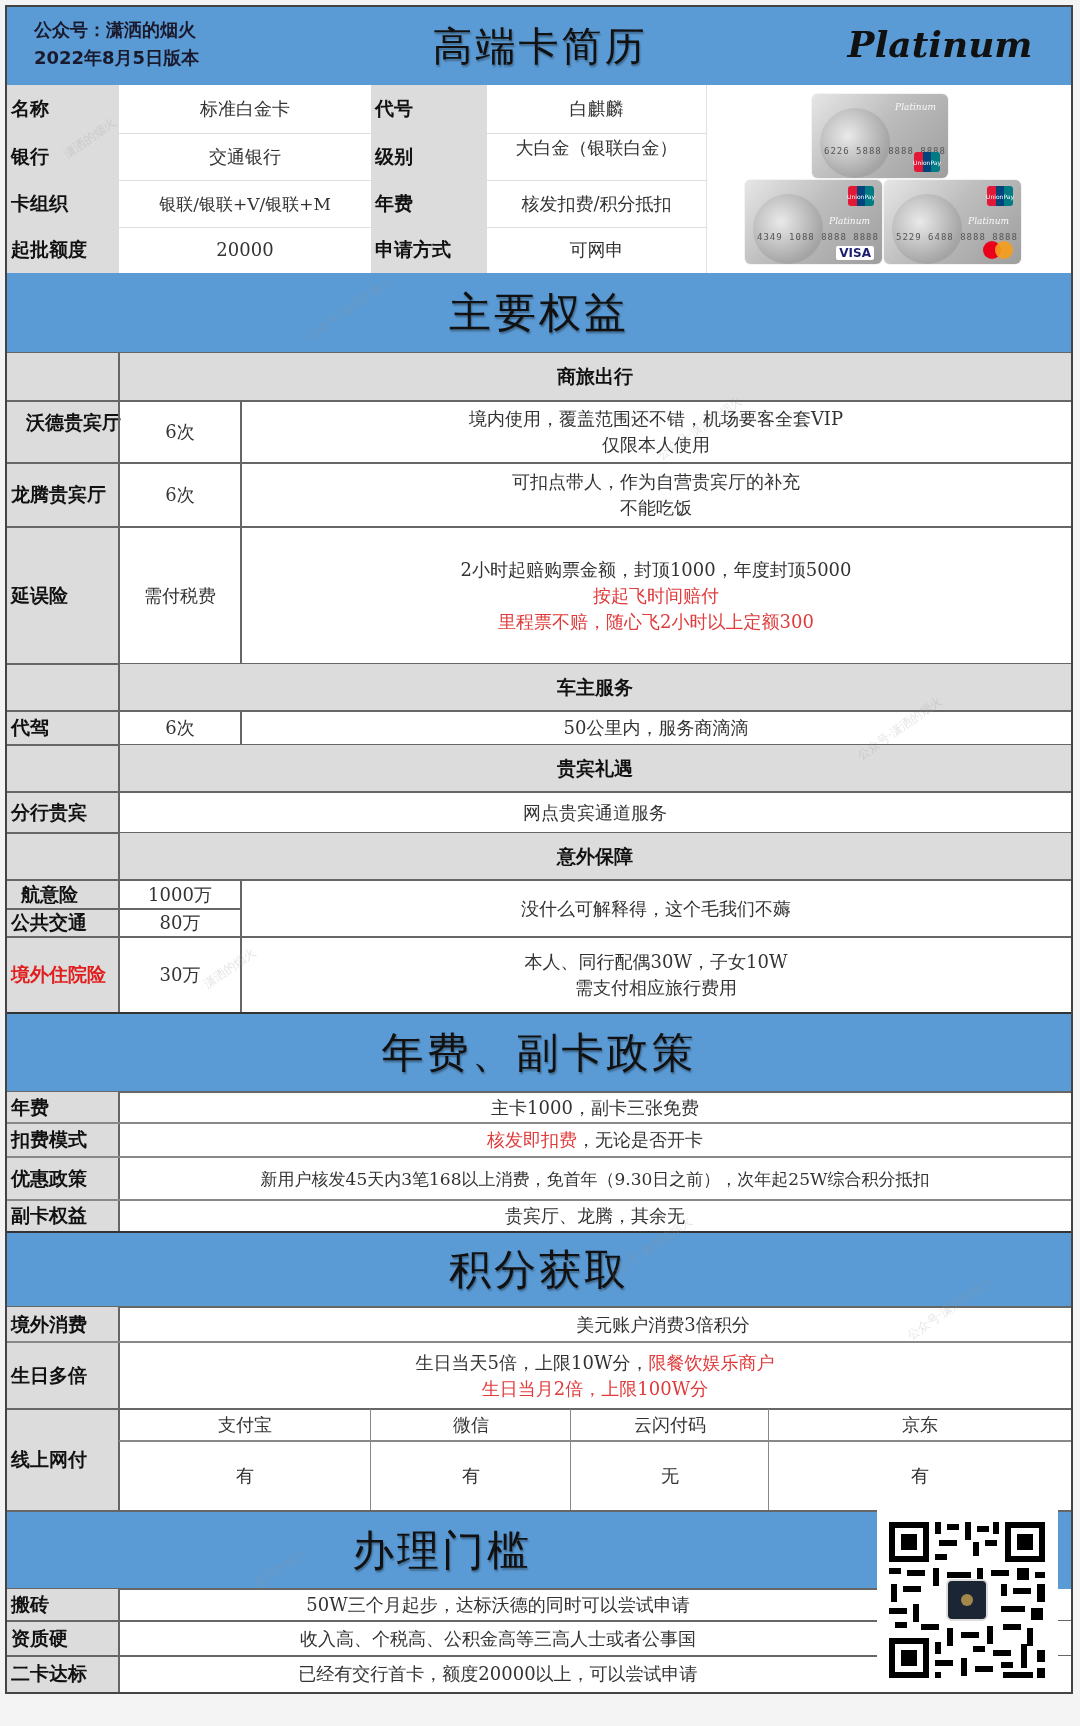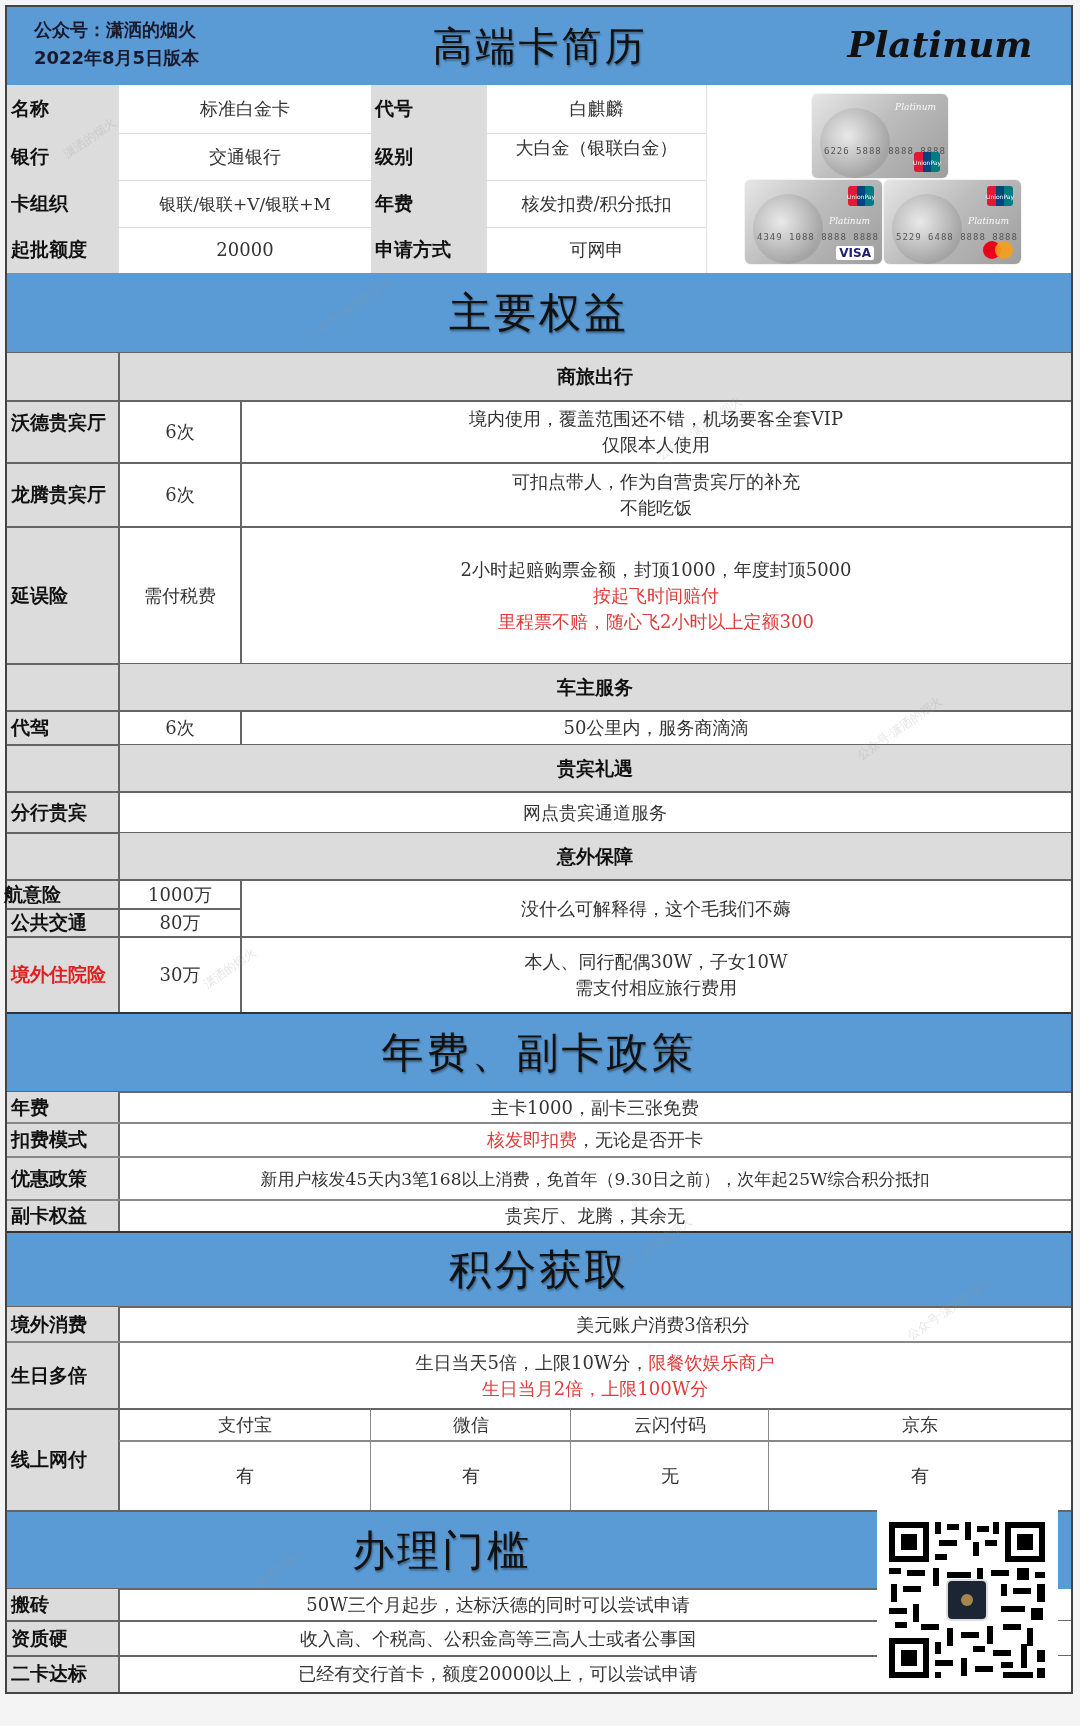--- a/index.html
+++ b/index.html
@@ -104,21 +104,21 @@
 </div>
 
 <div class="abs blue band-title" style="left:7px;top:273px;width:1064px;height:80px;">主要权益</div>
 <div class="abs hline" style="left:7px;top:352px;width:1064px;"></div>
 
 <div class="abs gray" style="left:7px;top:353px;width:112px;height:660px;"></div>
 
 <div class="abs gray sub" style="left:119px;top:353px;width:952px;height:48px;">商旅出行</div>
 <div class="abs hline" style="left:7px;top:400px;width:1064px;"></div>
 
-<div class="abs lbl" style="left:7px;top:401px;width:112px;height:44px;">沃德贵宾厅</div>
+<div class="abs lbl" style="left:22px;top:401px;width:112px;height:44px;">沃德贵宾厅</div>
 <div class="abs val" style="left:119px;top:401px;width:122px;height:62px;">6次</div>
 <div class="abs val col" style="left:241px;top:401px;width:830px;height:62px;">
   <div>境内使用，覆盖范围还不错，机场要客全套VIP</div>
   <div>仅限本人使用</div>
 </div>
 <div class="abs hline" style="left:7px;top:462px;width:1064px;"></div>
 
 <div class="abs lbl" style="left:7px;top:463px;width:112px;height:64px;">龙腾贵宾厅</div>
 <div class="abs val" style="left:119px;top:463px;width:122px;height:64px;">6次</div>
 <div class="abs val col" style="left:241px;top:463px;width:830px;height:64px;">
@@ -150,21 +150,21 @@
 
 <div class="abs gray sub" style="left:119px;top:745px;width:952px;height:47px;">贵宾礼遇</div>
 <div class="abs hline" style="left:7px;top:791px;width:1064px;"></div>
 <div class="abs lbl" style="left:7px;top:792px;width:112px;height:41px;">分行贵宾</div>
 <div class="abs val" style="left:119px;top:792px;width:952px;height:41px;">网点贵宾通道服务</div>
 <div class="abs hline" style="left:7px;top:832px;width:1064px;"></div>
 <div class="abs vline" style="left:118px;top:745px;height:88px;"></div>
 
 <div class="abs gray sub" style="left:119px;top:833px;width:952px;height:47px;">意外保障</div>
 <div class="abs hline" style="left:7px;top:879px;width:1064px;"></div>
-<div class="abs lbl" style="left:0;top:880px;width:112px;height:29px;">航意险</div>
+<div class="abs lbl" style="left:17px;top:880px;width:112px;height:29px;">航意险</div>
 <div class="abs val" style="left:119px;top:880px;width:122px;height:29px;">1000万</div>
 <div class="abs hline" style="left:7px;top:908px;width:234px;"></div>
 <div class="abs lbl" style="left:7px;top:909px;width:112px;height:28px;">公共交通</div>
 <div class="abs val" style="left:119px;top:909px;width:122px;height:28px;">80万</div>
 <div class="abs val" style="left:241px;top:880px;width:830px;height:57px;">没什么可解释得，这个毛我们不薅</div>
 <div class="abs hline" style="left:7px;top:936px;width:1064px;"></div>
 <div class="abs lbl lblred" style="left:7px;top:937px;width:112px;height:76px;">境外住院险</div>
 <div class="abs val" style="left:119px;top:937px;width:122px;height:76px;">30万</div>
 <div class="abs val col" style="left:241px;top:937px;width:830px;height:76px;">
   <div>本人、同行配偶30W，子女10W</div>

